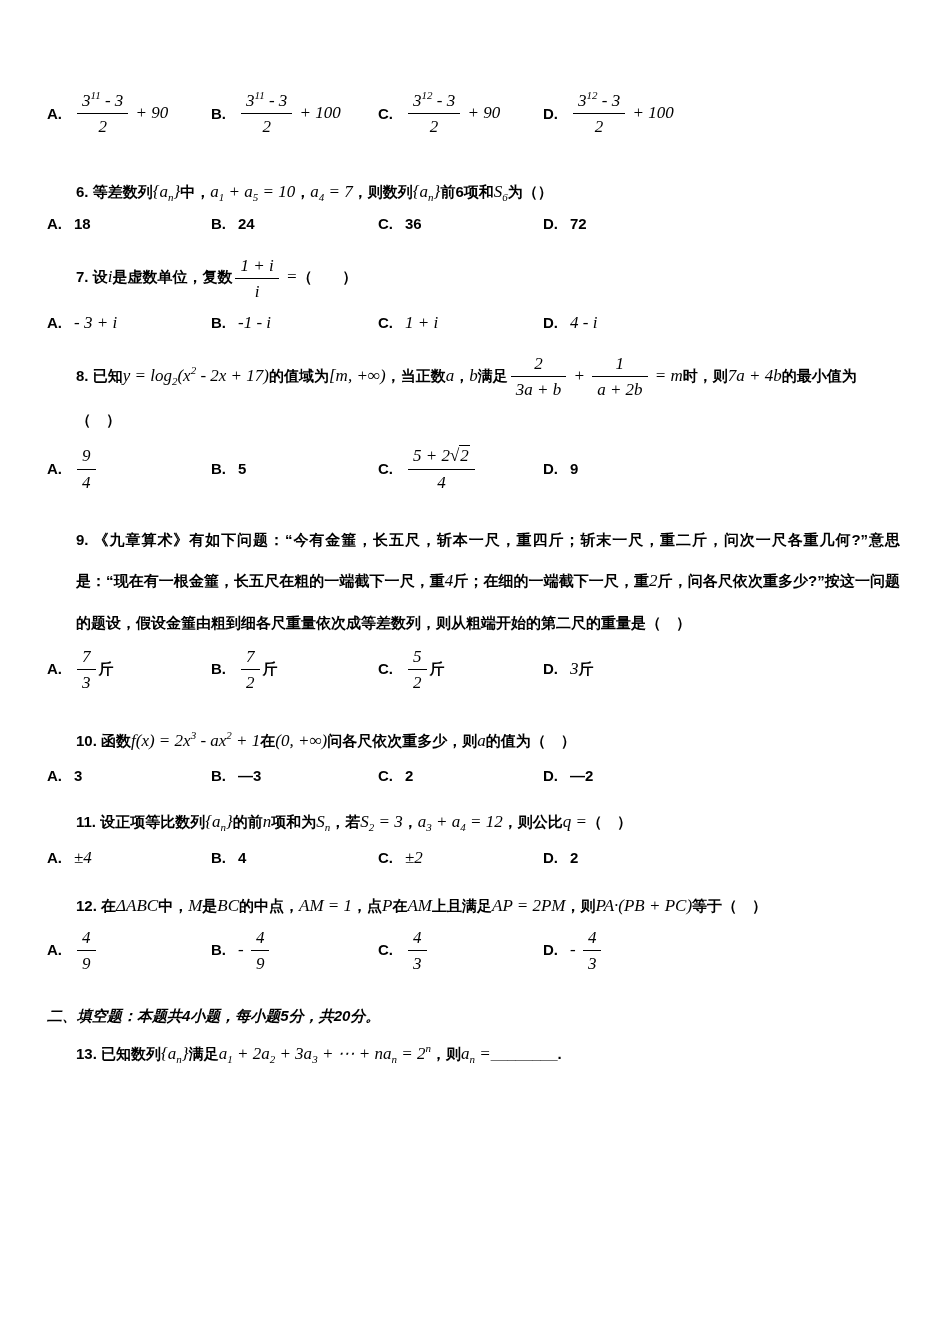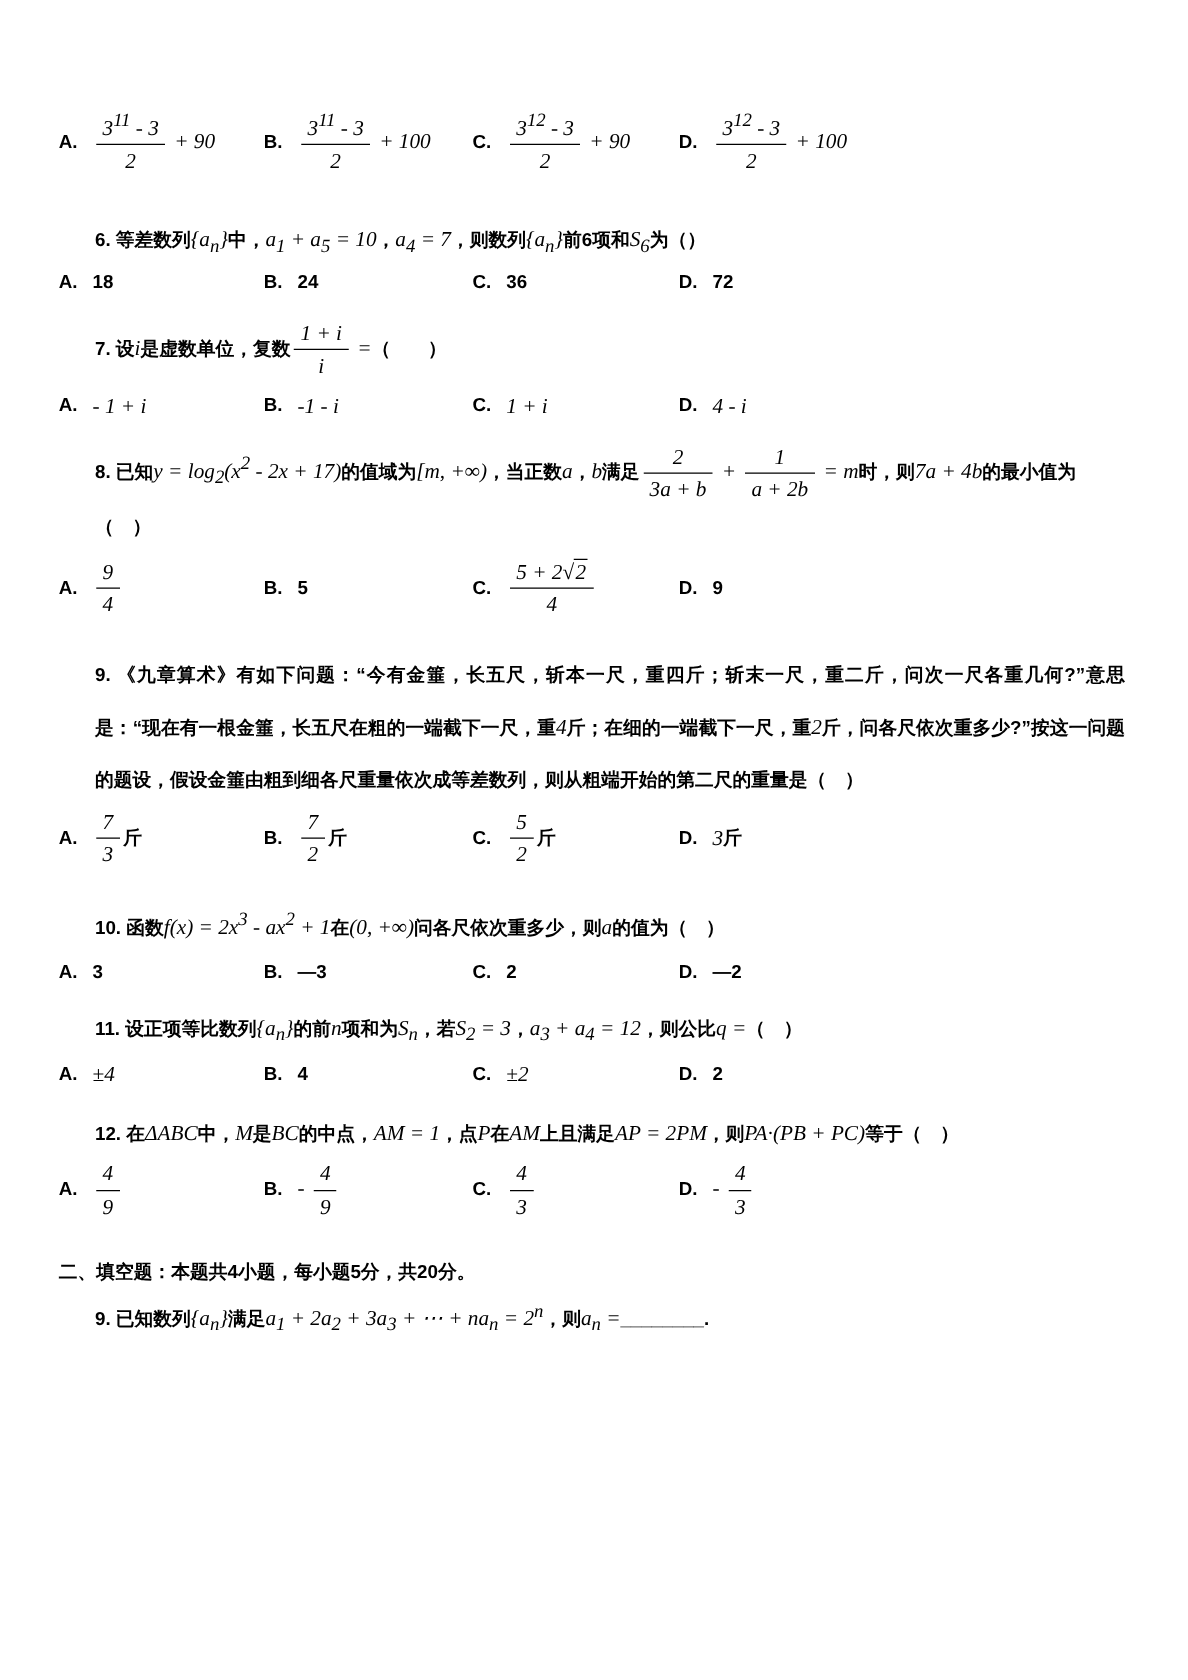--- a/index.html
+++ b/index.html
@@ -14,21 +14,21 @@
   .cn {
     font-weight:bold;
     font-size:15px;
     font-family:"Liberation Sans","DejaVu Sans",sans-serif;
   }
   .math {
     font-family:"Liberation Serif","DejaVu Serif",serif;
     font-style:italic;
     font-size:17px;
   }
-  .math sup, .math sub { font-size:15px; line-height:1; }
+  .math sup, .math sub { font-size:11px; line-height:1; }
 
   .frac { display:inline-block; vertical-align:middle; text-align:center; margin:0 3px; }
   .fnum { display:block; border-bottom:1px solid #000; padding:0 5px 2px; line-height:1.25; }
   .fden { display:block; padding:2px 5px 0; line-height:1.25; }
 
   .sqrt { white-space:nowrap; }
   .rad  { font-style:normal; }
   .sqa  { border-top:1px solid #000; padding:0 1px; }
 
   .question { line-height:2.3;margin-left:29px; }
@@ -38,21 +38,21 @@
   .options {
     display:grid;
     grid-template-columns:164px 167px 165px 1fr;
     align-items:center;
     line-height:1.35;
   }
   .opt { display:flex; align-items:center; }
   .opt-label { margin-right:12px; }
   .opt-body  { display:inline-flex; align-items:center; }
 
-  .section-title { line-height:1.6; }
+  .section-title { line-height:1.6;font-style:italic; }
 </style>
 </head>
 <body>
 
 <div class="page">
 
   <div class="options" style="margin-bottom:36px;">
     <div class="opt">
       <span class="cn opt-label">A.</span>
       <span class="opt-body">
@@ -109,21 +109,21 @@
     </div>
   </div>
 
   <div class="question" style="margin-bottom:10px;">
     <span><span class="cn">7. 设</span><span class="math">i</span><span class="cn">是虚数单位，复数</span><span class="math"><span class="frac"><span class="fnum">1 + i</span><span class="fden">i</span></span> =</span><span class="cn">（　　）</span></span>
   </div>
   <div class="options" style="margin-bottom:18px;">
     <div class="opt">
       <span class="cn opt-label">A.</span>
       <span class="opt-body">
-          <span class="math">- 1 + i</span>
+          <span class="math">- 3 + i</span>
         </span>
     </div>
     <div class="opt">
       <span class="cn opt-label">B.</span>
       <span class="opt-body">
           <span class="math">-1 - i</span>
         </span>
     </div>
     <div class="opt">
       <span class="cn opt-label">C.</span>
@@ -292,16 +292,16 @@
       <span class="cn opt-label">D.</span>
       <span class="opt-body">
           <span class="math">- <span class="frac"><span class="fnum">4</span><span class="fden">3</span></span></span>
         </span>
     </div>
   </div>
 
   <div class="cn section-title" style="margin-bottom:8px;">二、填空题：本题共4小题，每小题5分，共20分。</div>
 
   <div class="question">
-    <span><span class="cn">9. 已知数列</span><span class="math">{a<sub>n</sub>}</span><span class="cn">满足</span><span class="math">a<sub>1</sub> + 2a<sub>2</sub> + 3a<sub>3</sub> + ⋯ + na<sub>n</sub> = 2<sup>n</sup></span><span class="cn">，则</span><span class="math">a<sub>n</sub> =</span><span class="cn">________.</span></span>
+    <span><span class="cn">13. 已知数列</span><span class="math">{a<sub>n</sub>}</span><span class="cn">满足</span><span class="math">a<sub>1</sub> + 2a<sub>2</sub> + 3a<sub>3</sub> + ⋯ + na<sub>n</sub> = 2<sup>n</sup></span><span class="cn">，则</span><span class="math">a<sub>n</sub> =</span><span class="cn">________.</span></span>
   </div>
 
 </div>
 
 </body></html>

